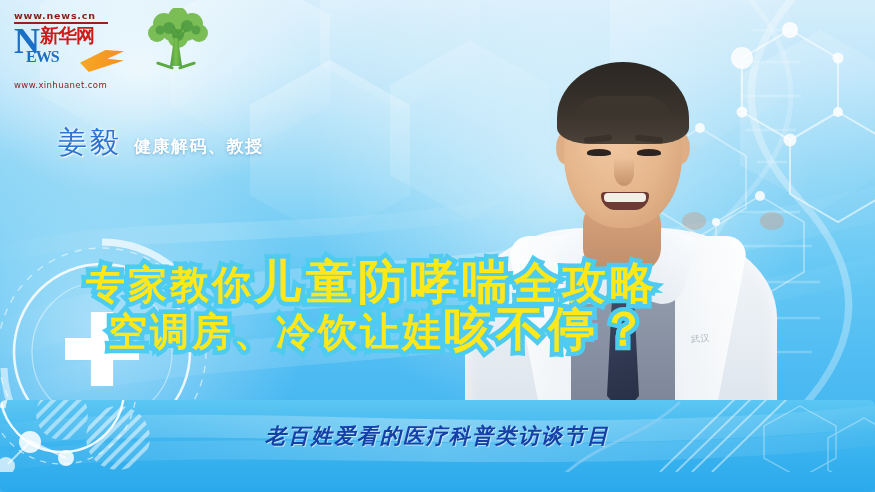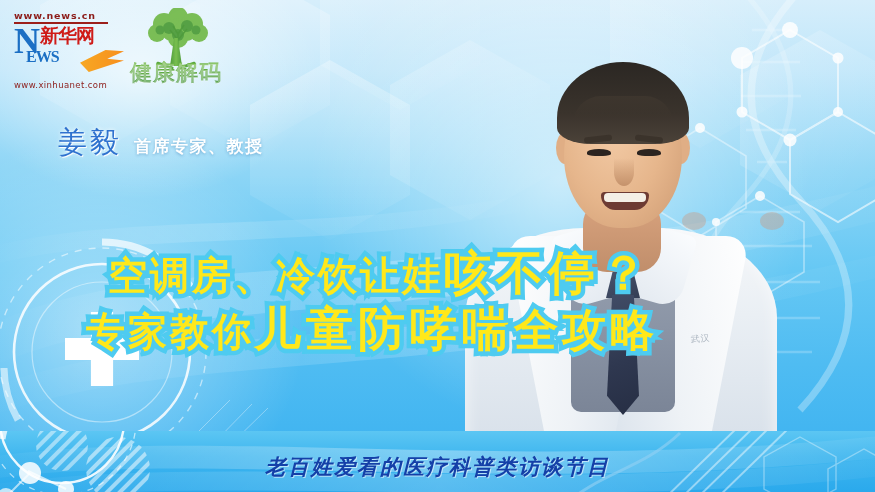--- a/index.html
+++ b/index.html
@@ -173,22 +173,23 @@
     -webkit-text-stroke:9px #4ecbf0;
     paint-order:stroke fill;
     letter-spacing:3px;
   }
   .hl.sm{font-size:39px;}
   .hl.big{font-size:47px;letter-spacing:5px;}
   .hl.mid{font-size:44px;letter-spacing:4px;}
 
   
   #bottom-band{
-    position:absolute;left:0;bottom:0;width:875px;height:61px;overflow:hidden;
+    position:absolute;left:0;bottom:0;width:875px;height:92px;overflow:hidden;
     background:linear-gradient(180deg,#5cc6f3 0%,#3fb6ef 42%,#2aa9ec 100%);
+    border-radius:6px;
   }
   .band-text{
     position:absolute;left:0;top:0;width:875px;height:72px;
     display:flex;align-items:center;justify-content:center;
   }
   .tagline{
     font-size:21px;font-weight:bold;color:#1440a8;letter-spacing:2px;
     font-style:italic;
     text-shadow:1px 1px 0 rgba(255,255,255,.55);
   }
@@ -363,39 +364,38 @@
         <path d="M36,40 L36,26"></path>
           <path d="M36,32 L28,22"></path>
           <path d="M36,32 L45,21"></path>
         <path d="M36,26 L31,18"></path>
           <path d="M36,26 L42,17"></path>
       </g>
     </svg>
     <div class="trunk"></div>
     <div class="root" style="left:38px;top:56px;width:18px;transform:rotate(18deg);"></div>
     <div class="root" style="left:60px;top:56px;width:18px;transform:rotate(-18deg);"></div>
-    <div class="prog-name">健康解码</div>
   </div>
 
   <div id="expert">
     <div class="expert-row1">
       <span class="expert-name">姜毅</span>
-      <span class="expert-title">首席专家、教授</span>
+      <span class="expert-title">健康解码、教授</span>
     </div>
   </div>
 
   <div id="headline">
-    <div class="hl-line l1">
-      <span class="hl sm">空调房、冷饮让娃</span>
-      <span class="hl big">咳不停？</span>
-    </div>
     <div class="hl-line l2">
       <span class="hl sm">专家教你</span>
       <span class="hl big">儿童防哮喘</span>
       <span class="hl mid">全攻略</span>
+    </div>
+    <div class="hl-line l1">
+      <span class="hl sm">空调房、冷饮让娃</span>
+      <span class="hl big">咳不停？</span>
     </div>
   </div>
 
   <div id="bottom-band">
     <svg width="875" height="72" viewBox="0 0 875 72" style="position:absolute;inset:0;">
       <defs>
         <linearGradient id="bw" x1="0" y1="0" x2="1" y2="0">
           <stop offset="0%" stop-color="#ffffff" stop-opacity="0.05"></stop>
           <stop offset="50%" stop-color="#ffffff" stop-opacity="0.60"></stop>
           <stop offset="100%" stop-color="#ffffff" stop-opacity="0.08"></stop>

